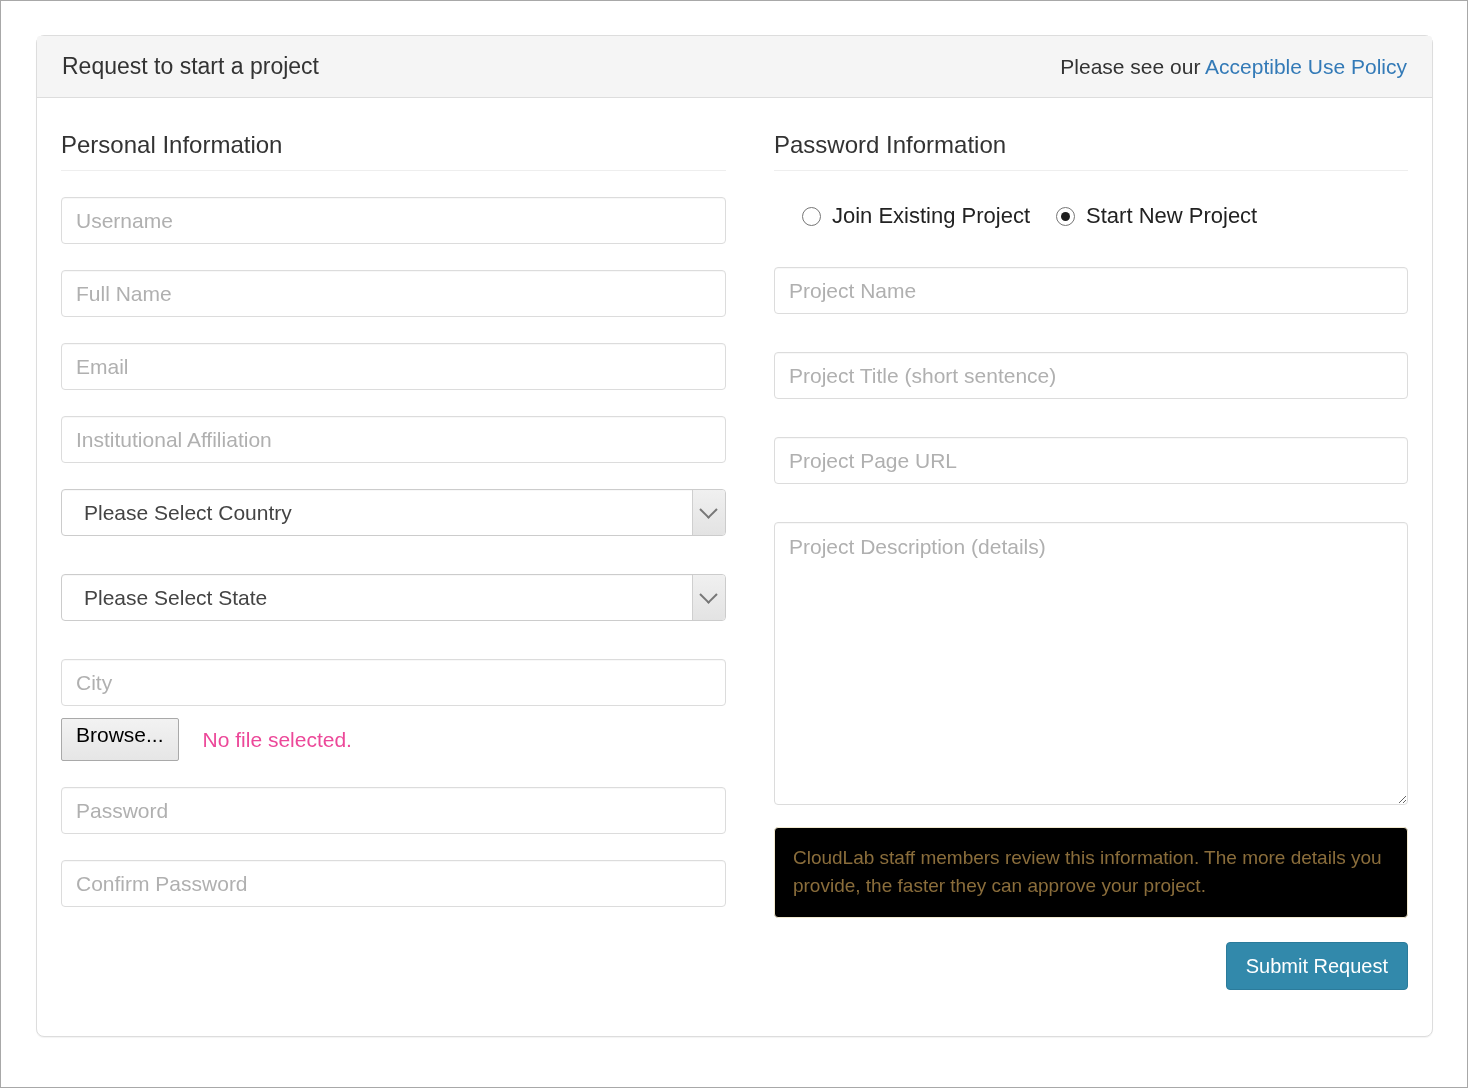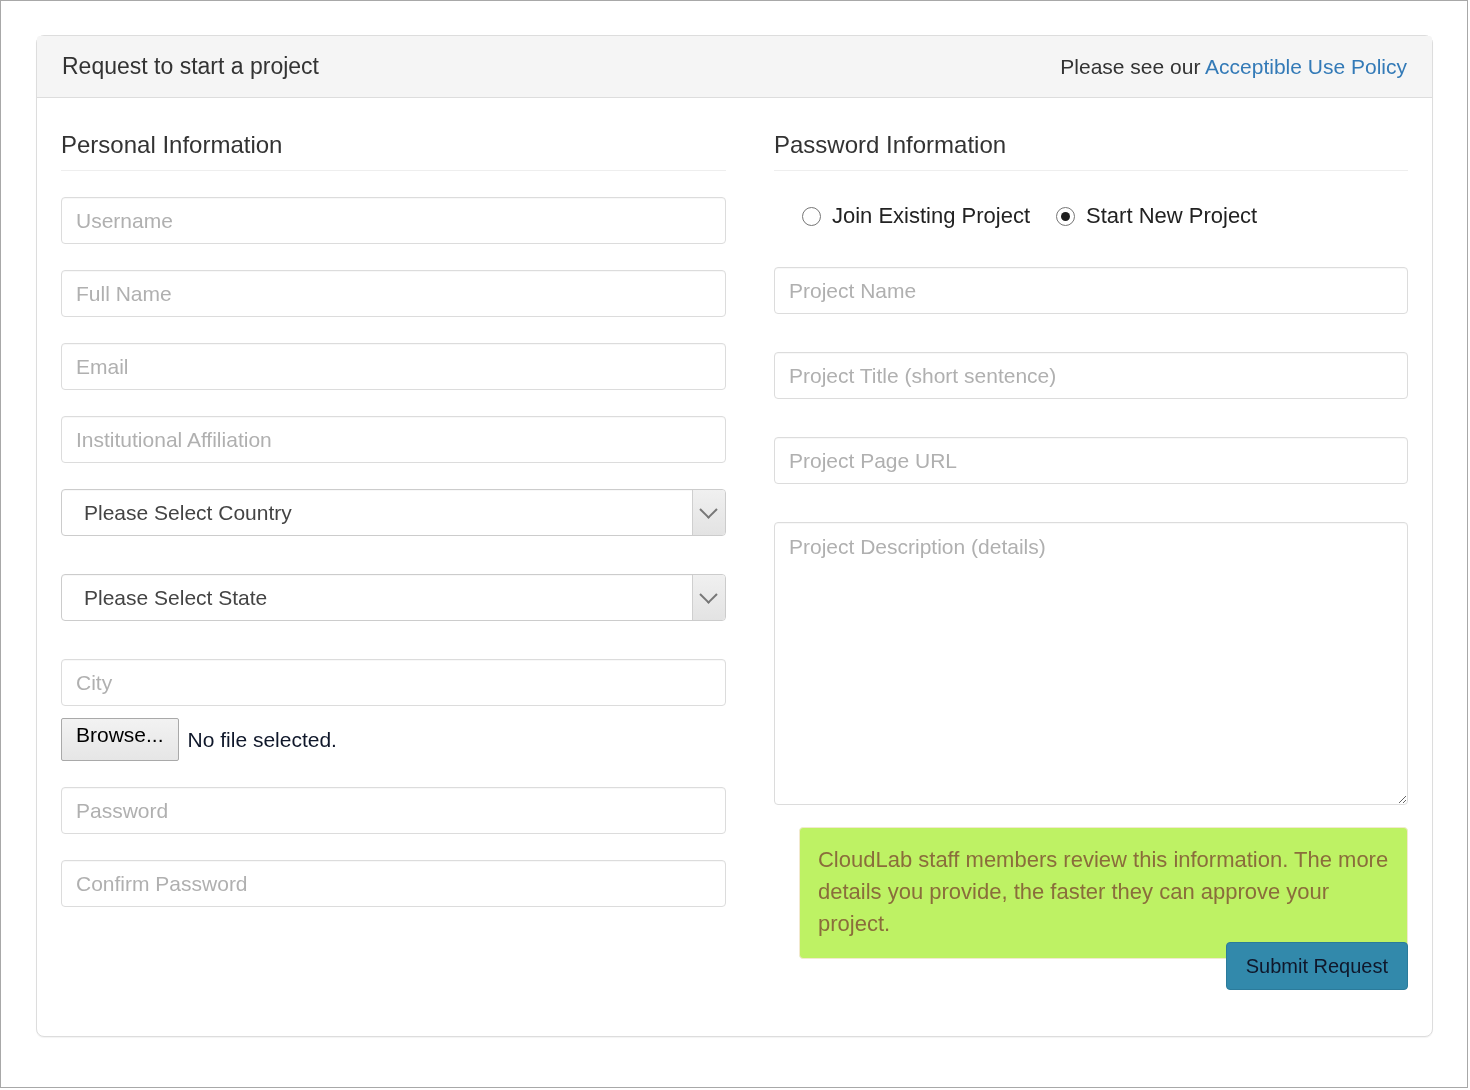--- a/index.html
+++ b/index.html
@@ -166,23 +166,23 @@
     font-size: 21px;
     color: #000000;
     background: linear-gradient(#f2f2f2,#e6e6e6);
     border: 1px solid #a9a9a9;
     border-radius: 2px;
     padding: 4px 14px 14px 14px;
     line-height: 1.1;
     cursor: pointer;
   }
   .file-status {
-    margin-left: 9px;
-    font-size: 21px;
-    color: #0f172a;
+    margin-left: 24px;
+    font-size: 21px;
+    color: #ec4899;
   }
 
   
   .radio-row {
     margin-top: 32px;
     display: flex;
     align-items: center;
     padding-left: 28px;
   }
   .radio-item {
@@ -229,40 +229,39 @@
     resize: vertical;
     outline: none;
     background: #ffffff;
     box-shadow: inset 0 1px 1px rgba(0,0,0,0.03);
   }
   .textarea::placeholder { color: #b0b0b0; opacity: 1; }
 
   
   .alert-info-box {
     margin-top: 22px;
-    background: #bef264;
+    background: #000000;
     border: 1px solid #f2e9cf;
     border-radius: 4px;
     padding: 16px 18px 18px 18px;
-    font-size: 22px;
+    font-size: 19px;
     line-height: 1.45;
     color: #8a6d3b;
-    margin-left: 25px;
   }
 
   
   .submit-row {
     position: absolute;
     right: 24px;
     bottom: 46px;
   }
   .btn-submit {
     background: #3289ab;
     border: 1px solid #2b7b9b;
-    color: #0f172a;
+    color: #ffffff;
     font-size: 20px;
     font-family: "Liberation Sans", sans-serif;
     padding: 12px 19px;
     border-radius: 4px;
     cursor: pointer;
     line-height: 1.1;
   }
 </style>
 </head>
 <body>

